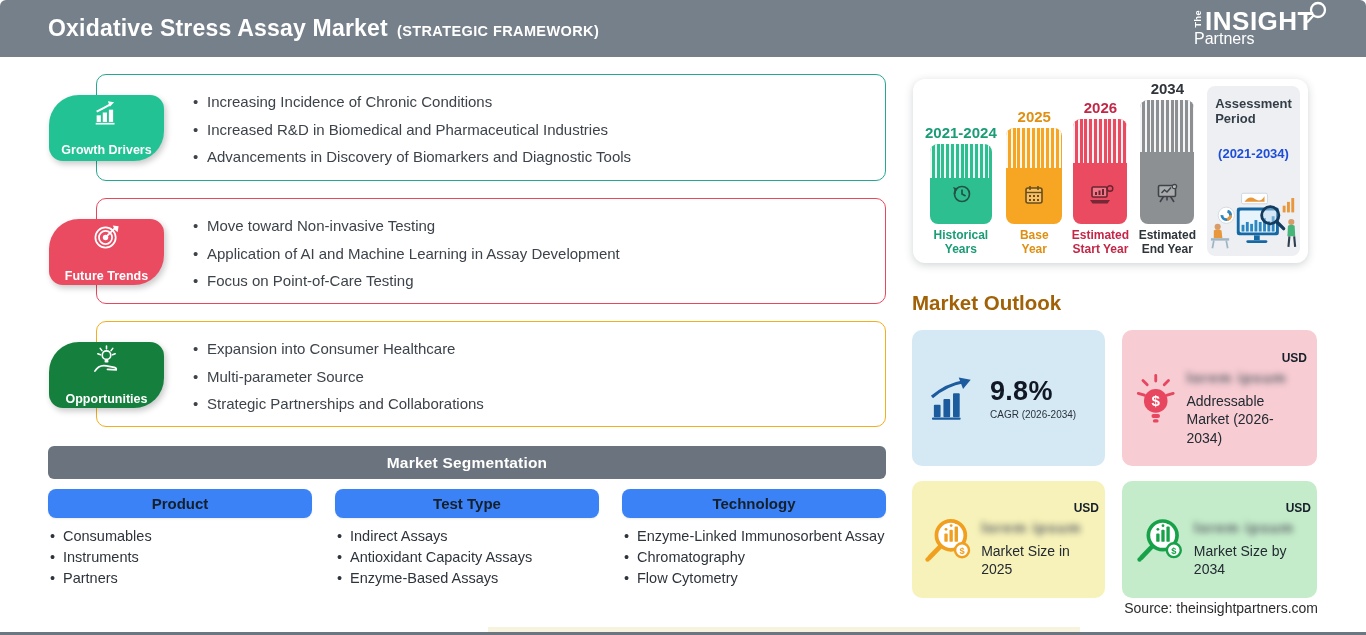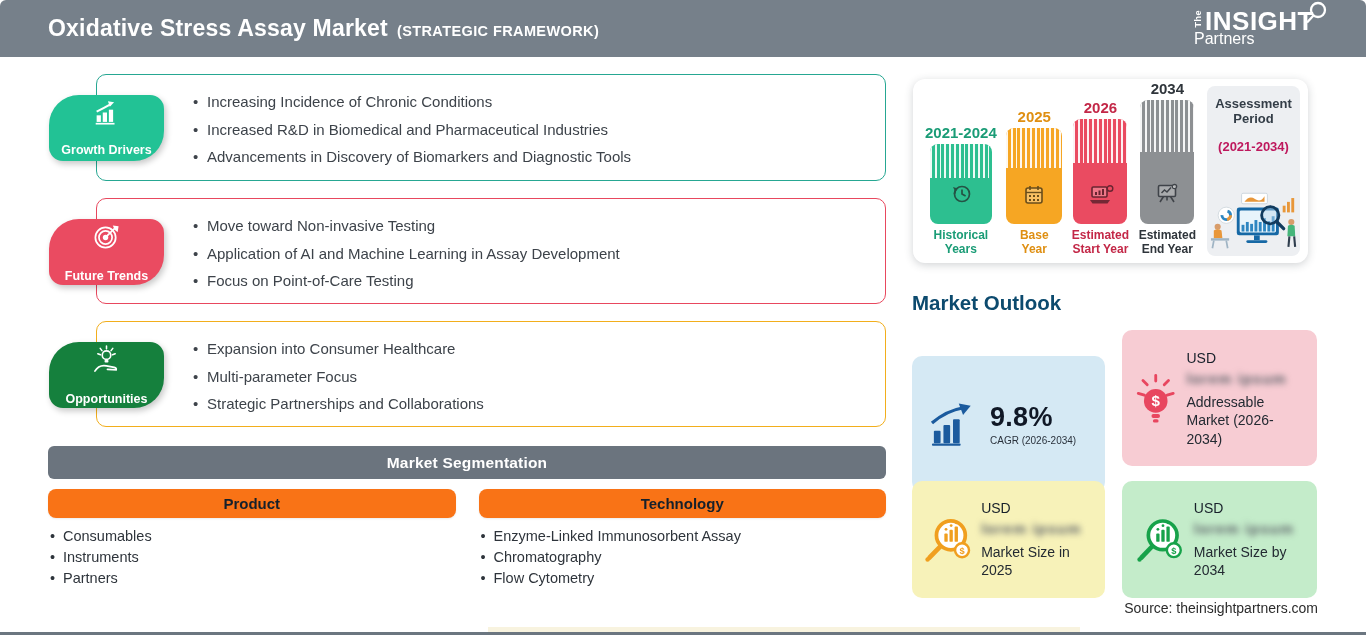--- a/index.html
+++ b/index.html
@@ -34,56 +34,56 @@
   .badge-growth { background:#22c295; }
   .badge-trends { background:#ea4b61; }
   .badge-opps   { background:#15803d; }
 
   
   .seg-bar { position:absolute; left:48px; top:446px; width:838px; height:33px; background:#6b747e;
              border-radius:6px; display:flex; align-items:center; justify-content:center;
              color:#fff; font-size:15.5px; font-weight:bold; letter-spacing:.2px; }
   .seg-cols { position:absolute; left:48px; top:489px; width:838px; display:flex; gap:23px; }
   .seg-col { flex:1; }
-  .seg-head { height:29px; background:#f97316; border-radius:8px; display:flex; align-items:center; justify-content:center;
+  .seg-head { height:29px; background:#3b82f6; border-radius:8px; display:flex; align-items:center; justify-content:center;
               font-size:15px; font-weight:bold; color:#15202b; box-shadow:0 1px 2px rgba(0,0,0,.08); }
   .seg-col ul { list-style:none; padding:11px 0 0 2px; }
   .seg-col li { position:relative; font-size:14.5px; color:#2e343b; padding-left:13px; margin-bottom:6.5px; line-height:14.5px; }
   .seg-col li::before { content:"•"; position:absolute; left:0; top:0; }
 
   
   .tl-card { position:absolute; left:913px; top:79px; width:395px; height:184px; background:#fff;
              border-radius:12px; box-shadow:0 2px 9px rgba(45,55,65,.22); padding:7px 8px 7px 10px;
              display:flex; gap:9px; }
   .tl-bars { flex:1; display:flex; align-items:flex-end; justify-content:space-between; padding:0 2px; }
   .tl-col { display:flex; flex-direction:column; align-items:center; }
   .tl-year { font-weight:bold; font-size:15px; margin-bottom:3px; white-space:nowrap; }
   .tl-bar { position:relative; border-radius:8px; overflow:hidden; }
   .tl-bar::before { content:""; position:absolute; left:0; right:0; top:0; height:42%;
         background:repeating-linear-gradient(90deg, rgba(255,255,255,.92) 0 1.8px, rgba(255,255,255,0) 1.8px 4.8px); }
   .tl-bar svg { position:absolute; bottom:18px; left:50%; transform:translateX(-50%); opacity:.82; }
   .tl-lbl { margin-top:5px; text-align:center; font-weight:bold; font-size:12px; line-height:13.5px; white-space:nowrap; }
   .y1 { color:#1a9c76; } .y2 { color:#df8f12; } .y3 { color:#c32747; } .y4 { color:#2f353b; }
   .assess { width:93px; background:#edeff2; border-radius:8px; padding:10px 4px 6px;
-            display:flex; flex-direction:column; align-items:center; text-align:center; }
+            display:flex; flex-direction:column; align-items:center; }
   .assess-t { font-size:13px; font-weight:bold; color:#333d47; line-height:15px; }
-  .assess-r { font-size:13px; font-weight:600; color:#be185d; margin-top:13px; }
+  .assess-r { font-size:13px; font-weight:600; color:#1d4ed8; margin-top:20px; }
   .assess svg { margin-top:auto; }
 
   
-  .mo-title { position:absolute; left:912px; top:291px; font-size:20.5px; font-weight:bold; color:#0c4a6e; }
+  .mo-title { position:absolute; left:912px; top:291px; font-size:20.5px; font-weight:bold; color:#a16207; }
   .mo-card { position:absolute; border-radius:10px; display:flex; align-items:center; }
-  .card-cagr { left:912px; top:330px; width:193px; height:136px; background:#d5e9f4; padding-left:15px; gap:11px;margin-top:26px; }
+  .card-cagr { left:912px; top:330px; width:193px; height:136px; background:#d5e9f4; padding-left:15px; gap:11px; }
   .cagr-val { font-size:27px; font-weight:bold; color:#101826; letter-spacing:.3px; }
   .cagr-lbl { font-size:10px; color:#2a323c; margin-top:2px; }
   .card-pink   { left:1122px; top:330px; width:195px; height:136px; background:#f7ccd3; padding:12px 10px 10px 12px; gap:9px; }
   .card-yellow { left:912px;  top:481px; width:193px; height:117px; background:#f7f2b9; padding:10px 6px 10px 10px; gap:7px; }
   .card-green  { left:1122px; top:481px; width:195px; height:117px; background:#c4ecca; padding:10px 6px 10px 12px; gap:8px; }
   .usd-col { display:flex; flex-direction:column; }
-  .usd-h { font-size:14px; font-weight:normal; color:#17202a; margin-bottom:4px; }
+  .usd-h { font-size:12px; font-weight:bold; color:#17202a; margin-bottom:4px;text-align:right; }
   .usd-blur { font-size:15px; font-weight:bold; color:#5d6269; filter:blur(3.2px); letter-spacing:1px; margin-bottom:6px; }
   .usd-lbl { font-size:14px; color:#232a32; line-height:18.5px; max-width:122px; }
 
   .source { position:absolute; right:48px; top:600px; font-size:14px; color:#2c2c2c; }
 
   
   .bb-cream { position:absolute; left:488px; bottom:3px; width:592px; height:5px; background:#f8f3df; }
   .bb-gray  { position:absolute; left:0; bottom:0; width:1366px; height:3.5px; background:#6b7680; }
 </style>
 </head>
@@ -155,36 +155,44 @@
           <path d="M26 9 l-2.8 1"></path>
       </g>
       <circle cx="17" cy="10.5" r="4.4" fill="none" stroke="#fff" stroke-width="1.7"></circle>
       <rect x="15" y="15.6" width="4" height="2.6" rx="0.8" fill="#fff"></rect>
       <path d="M5 27 q4 -7 12 -5.5 l8 1.6 q2.6 .7 2 2.6 l-9 -.5" fill="none" stroke="#fff" stroke-width="1.8" stroke-linecap="round"></path>
     </svg>
     <span>Opportunities</span>
   </div>
   <ul>
     <li>Expansion into Consumer Healthcare</li>
-    <li>Multi-parameter Focus</li>
+    <li>Multi-parameter Source</li>
     <li>Strategic Partnerships and Collaborations</li>
   </ul>
 </div>
 
 <div class="seg-bar">
   <span>Market Segmentation</span>
 </div>
 
 <div class="seg-cols">
   <div class="seg-col">
     <div class="seg-head">Product</div>
     <ul>
       <li>Consumables</li>
       <li>Instruments</li>
       <li>Partners</li>
+    </ul>
+  </div>
+  <div class="seg-col">
+    <div class="seg-head">Test Type</div>
+    <ul>
+      <li>Indirect Assays</li>
+      <li>Antioxidant Capacity Assays</li>
+      <li>Enzyme-Based Assays</li>
     </ul>
   </div>
   <div class="seg-col">
     <div class="seg-head">Technology</div>
     <ul>
       <li>Enzyme-Linked Immunosorbent Assay</li>
       <li>Chromatography</li>
       <li>Flow Cytometry</li>
     </ul>
   </div>

